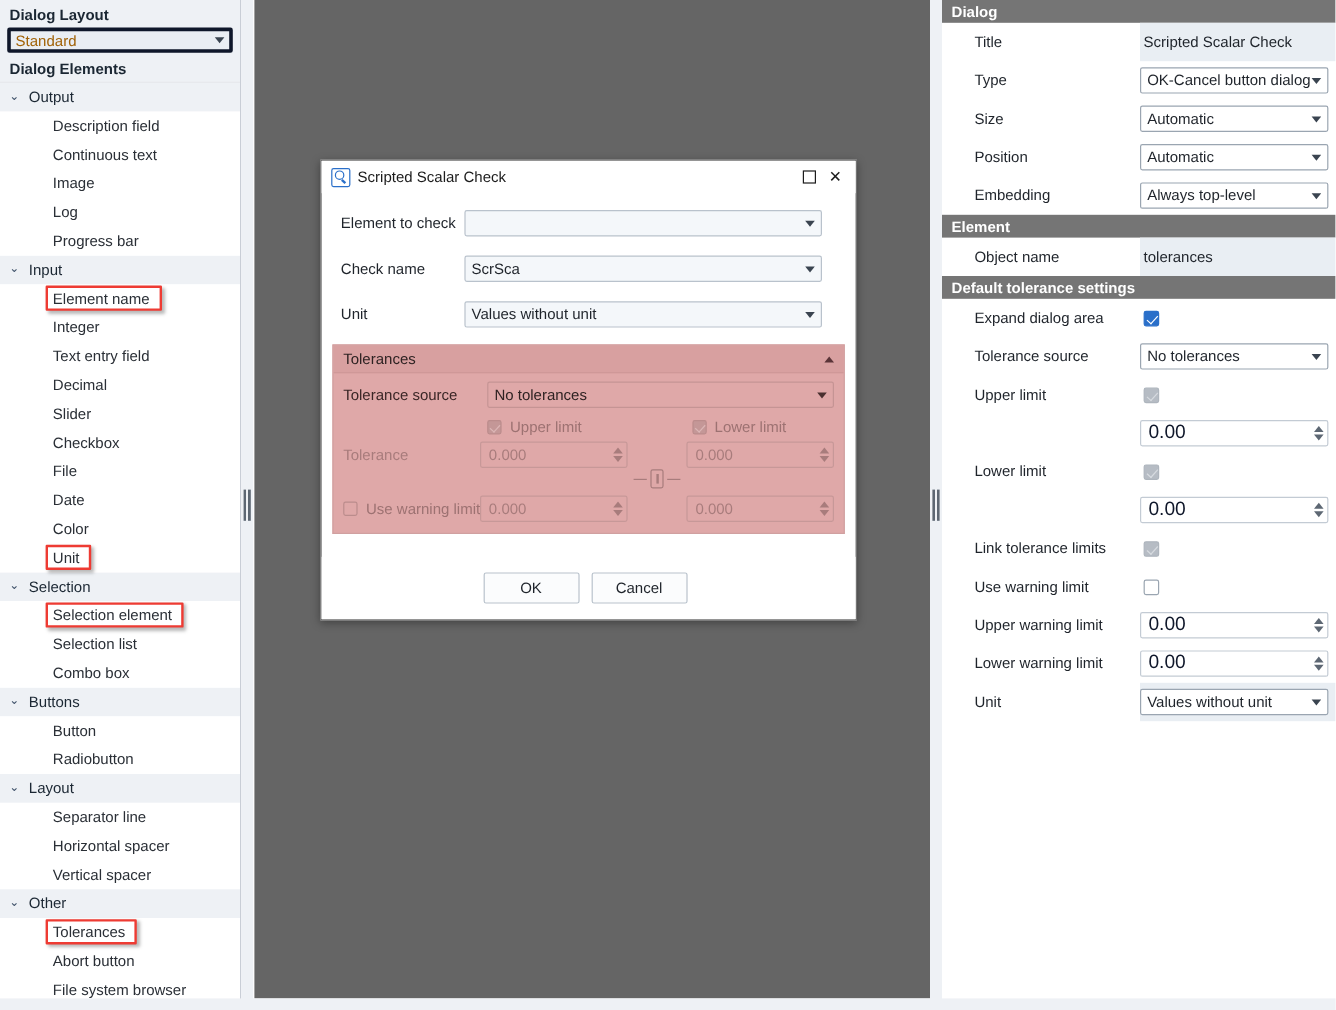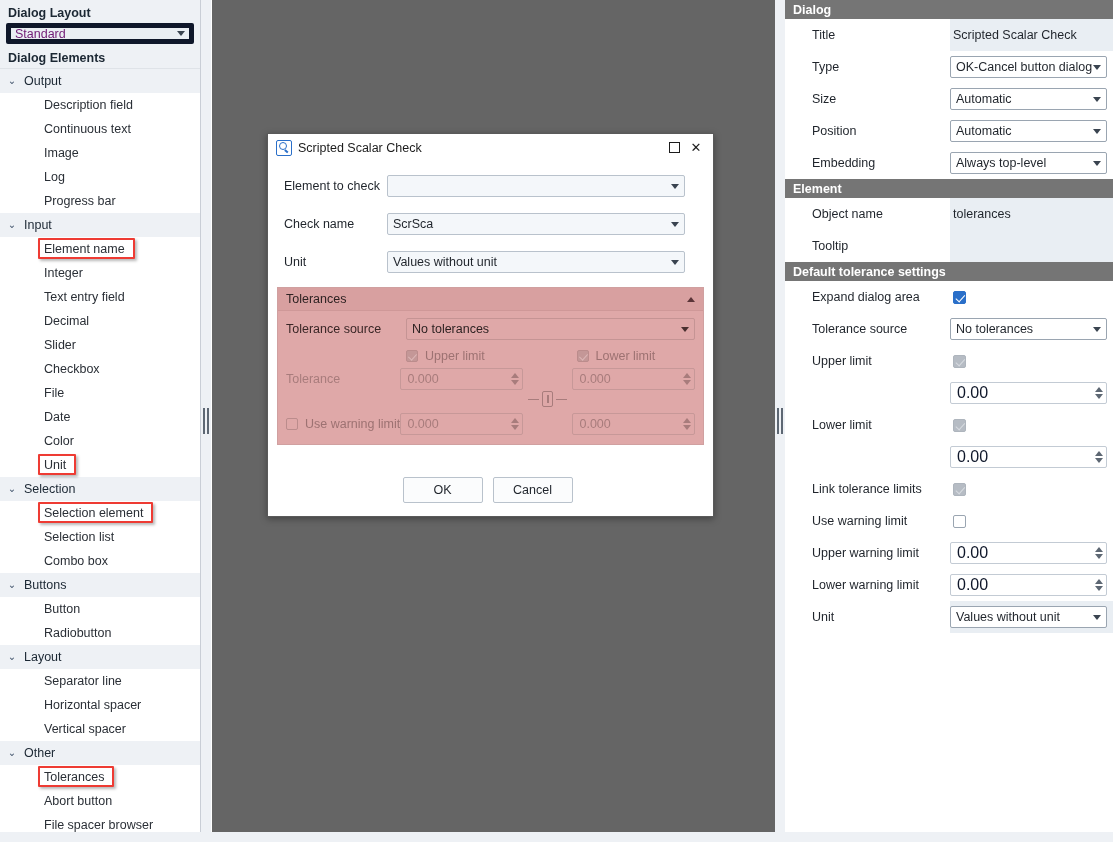--- a/index.html
+++ b/index.html
@@ -16,23 +16,23 @@
     position:absolute;left:0;top:0;width:201px;height:842px;
     background:#eef1f5;border-right:1px solid #c9ced6;
     box-sizing:border-box;overflow:hidden;
   }
   .sb-title{
     font-weight:bold;font-size:12.5px;color:#1b2733;
     padding:6px 8px 2px 8px;
   }
   .sb-combo{
     margin:1px 6px 0 6px;height:21px;background:#eaeef3;
-    border:5px solid #0f172a;border-radius:2px;
+    border:3px solid #0f172a;border-radius:2px;
     display:flex;align-items:center;padding:0 4px;box-sizing:border-box;
-    font-size:12.5px;color:#701a75;position:relative;
+    font-size:12.5px;color:#a16207;position:relative;
   }
   .sb-combo .caret{margin-left:auto;}
   .caret{
     width:0;height:0;border-left:4px solid transparent;
     border-right:4px solid transparent;border-top:5px solid #3a4450;
   }
   .caret-up{
     width:0;height:0;border-left:4px solid transparent;
     border-right:4px solid transparent;border-bottom:5px solid #5a3438;
   }
@@ -359,21 +359,21 @@
           <span>Other</span>
         </div>
         <div class="leaf hl">
           <span class="hlbox" style="left: 38px; width: 76px;"></span>
           <span class="lbl">Tolerances</span>
         </div>
         <div class="leaf">
           <span class="lbl">Abort button</span>
         </div>
         <div class="leaf">
-          <span class="lbl">File spacer browser</span>
+          <span class="lbl">File system browser</span>
         </div>
       </div>
   </div>
 
   <div class="splitter" style="left:201px;">
     <div class="grip"></div>
   </div>
   <div class="splitter" style="left:775px;">
     <div class="grip"></div>
   </div>
@@ -544,26 +544,20 @@
           </div>
         </div>
       </div>
       <div class="sect">Element</div>
       <div class="prow">
         <div class="pl">Object name</div>
         <div class="pval tint">
           <span class="ptext">tolerances</span>
         </div>
       </div>
-      <div class="prow">
-        <div class="pl">Tooltip</div>
-        <div class="pval tint">
-          <span class="ptext"></span>
-        </div>
-      </div>
       <div class="sect">Default tolerance settings</div>
       <div class="prow">
         <div class="pl">Expand dialog area</div>
         <div class="pval">
           <span class="pchk on"></span>
         </div>
       </div>
       <div class="prow">
         <div class="pl">Tolerance source</div>
         <div class="pval">

